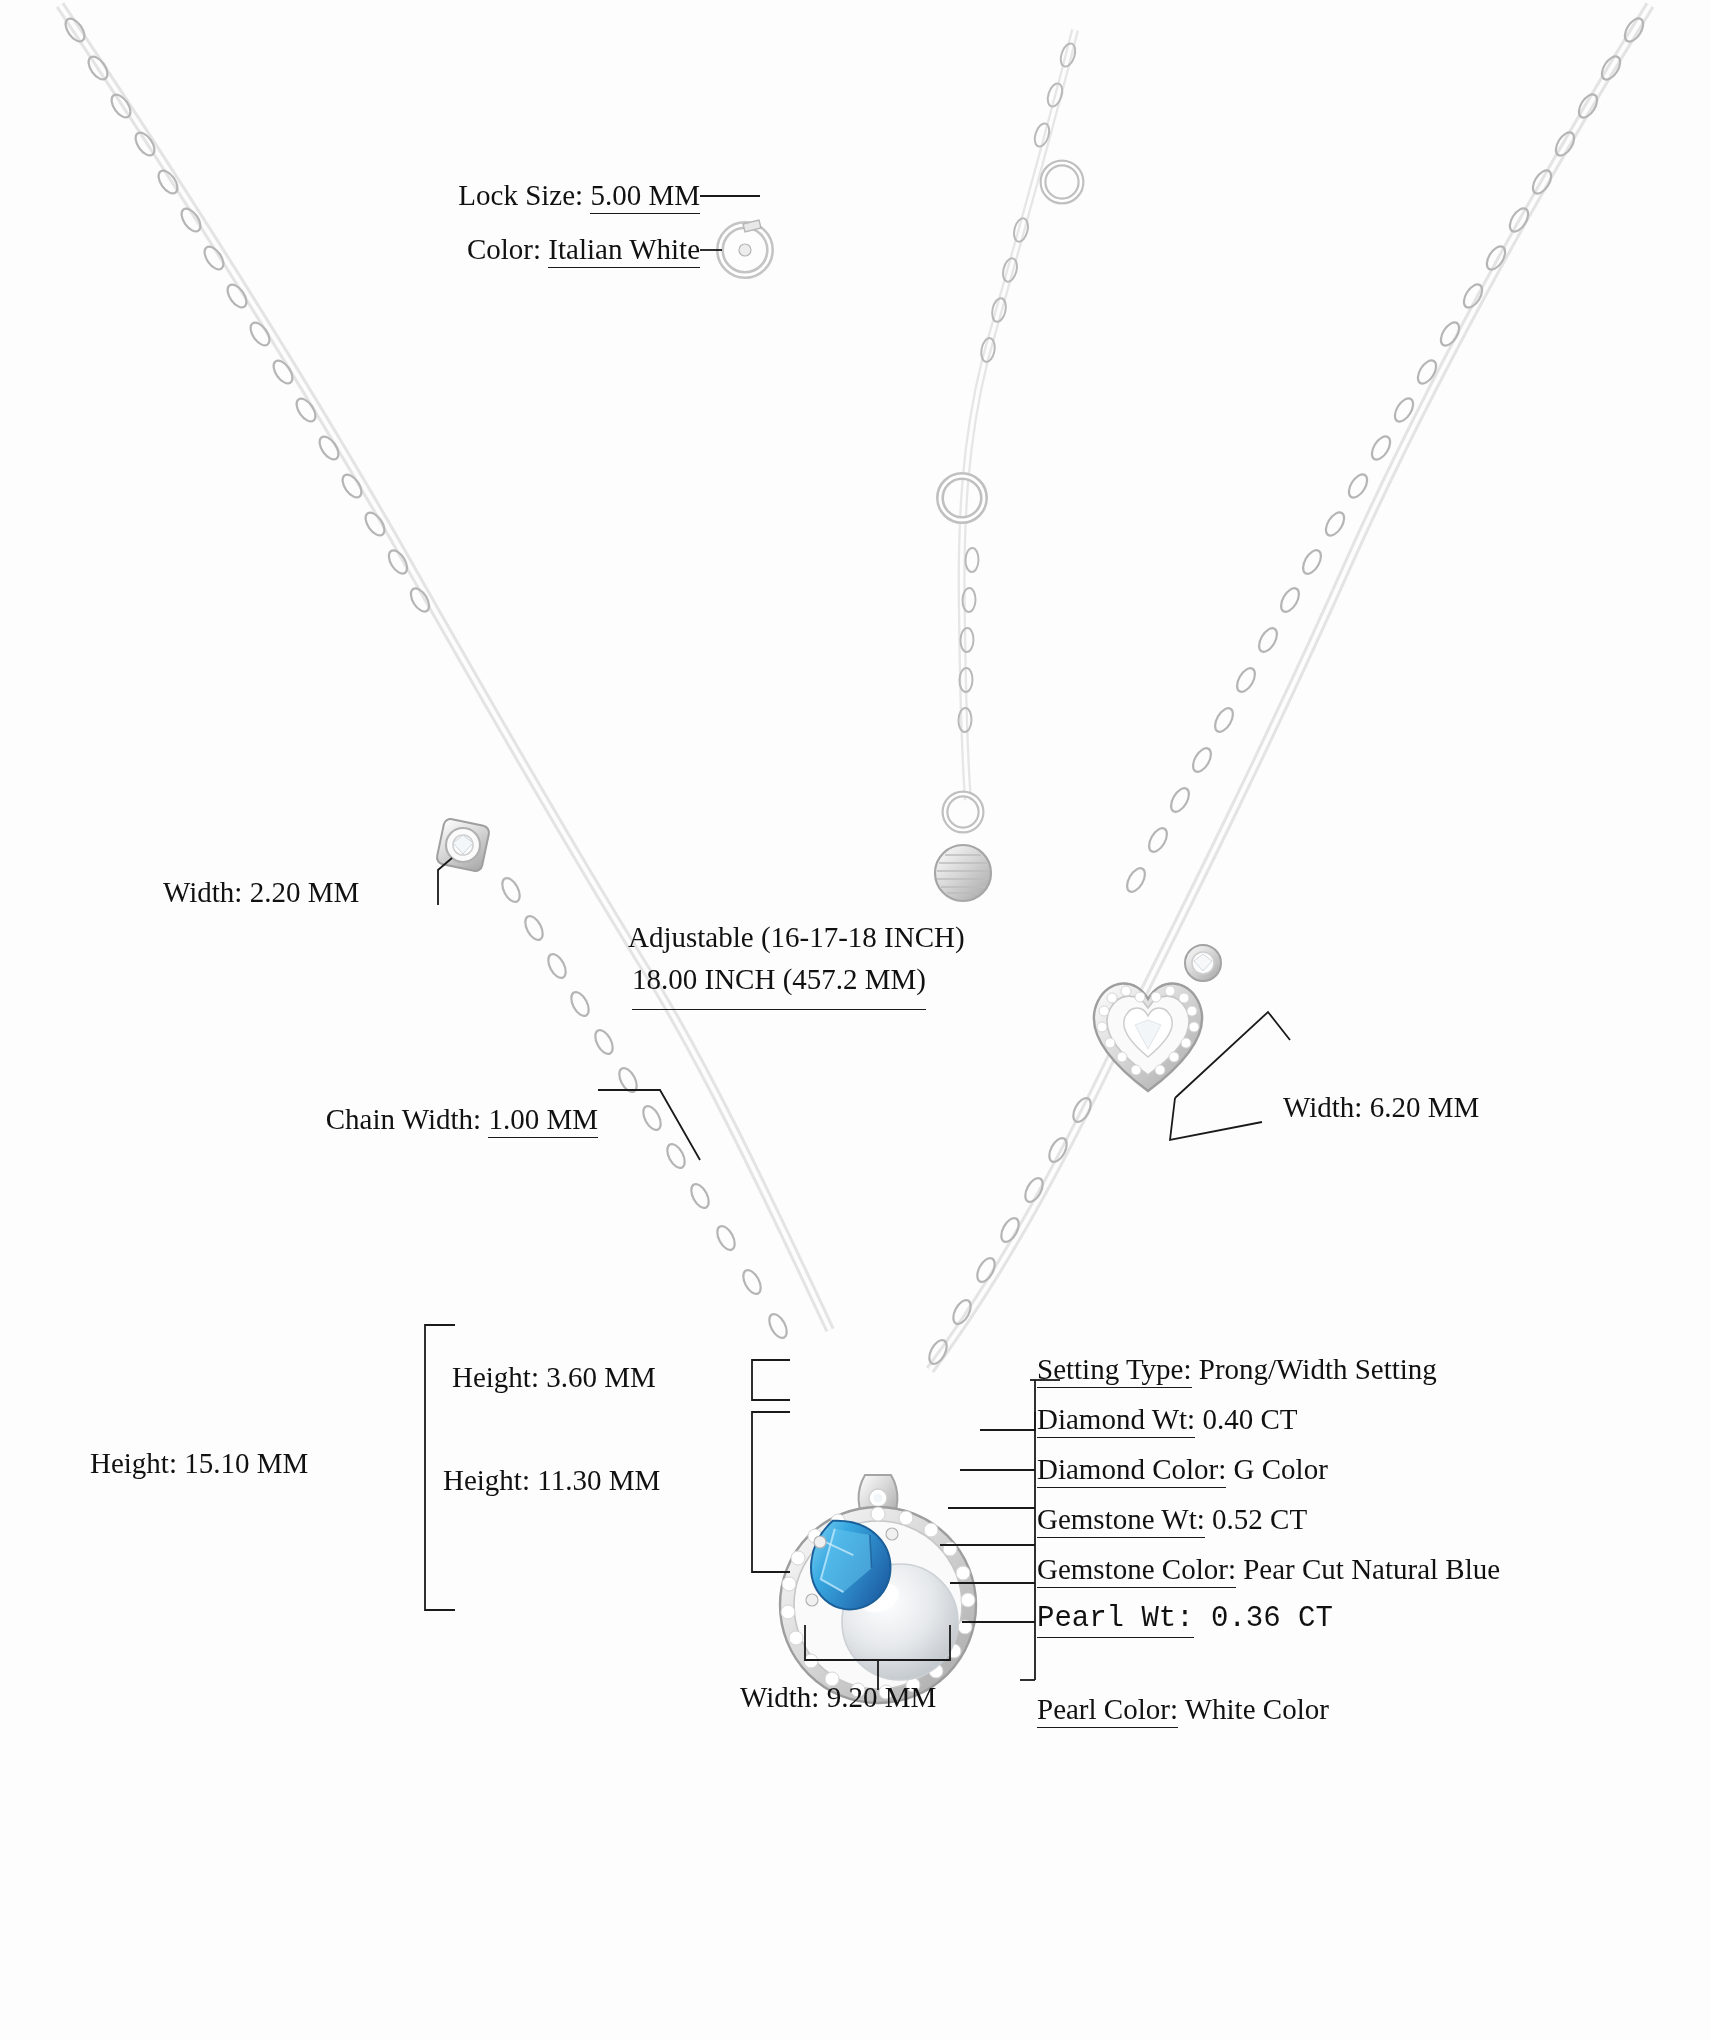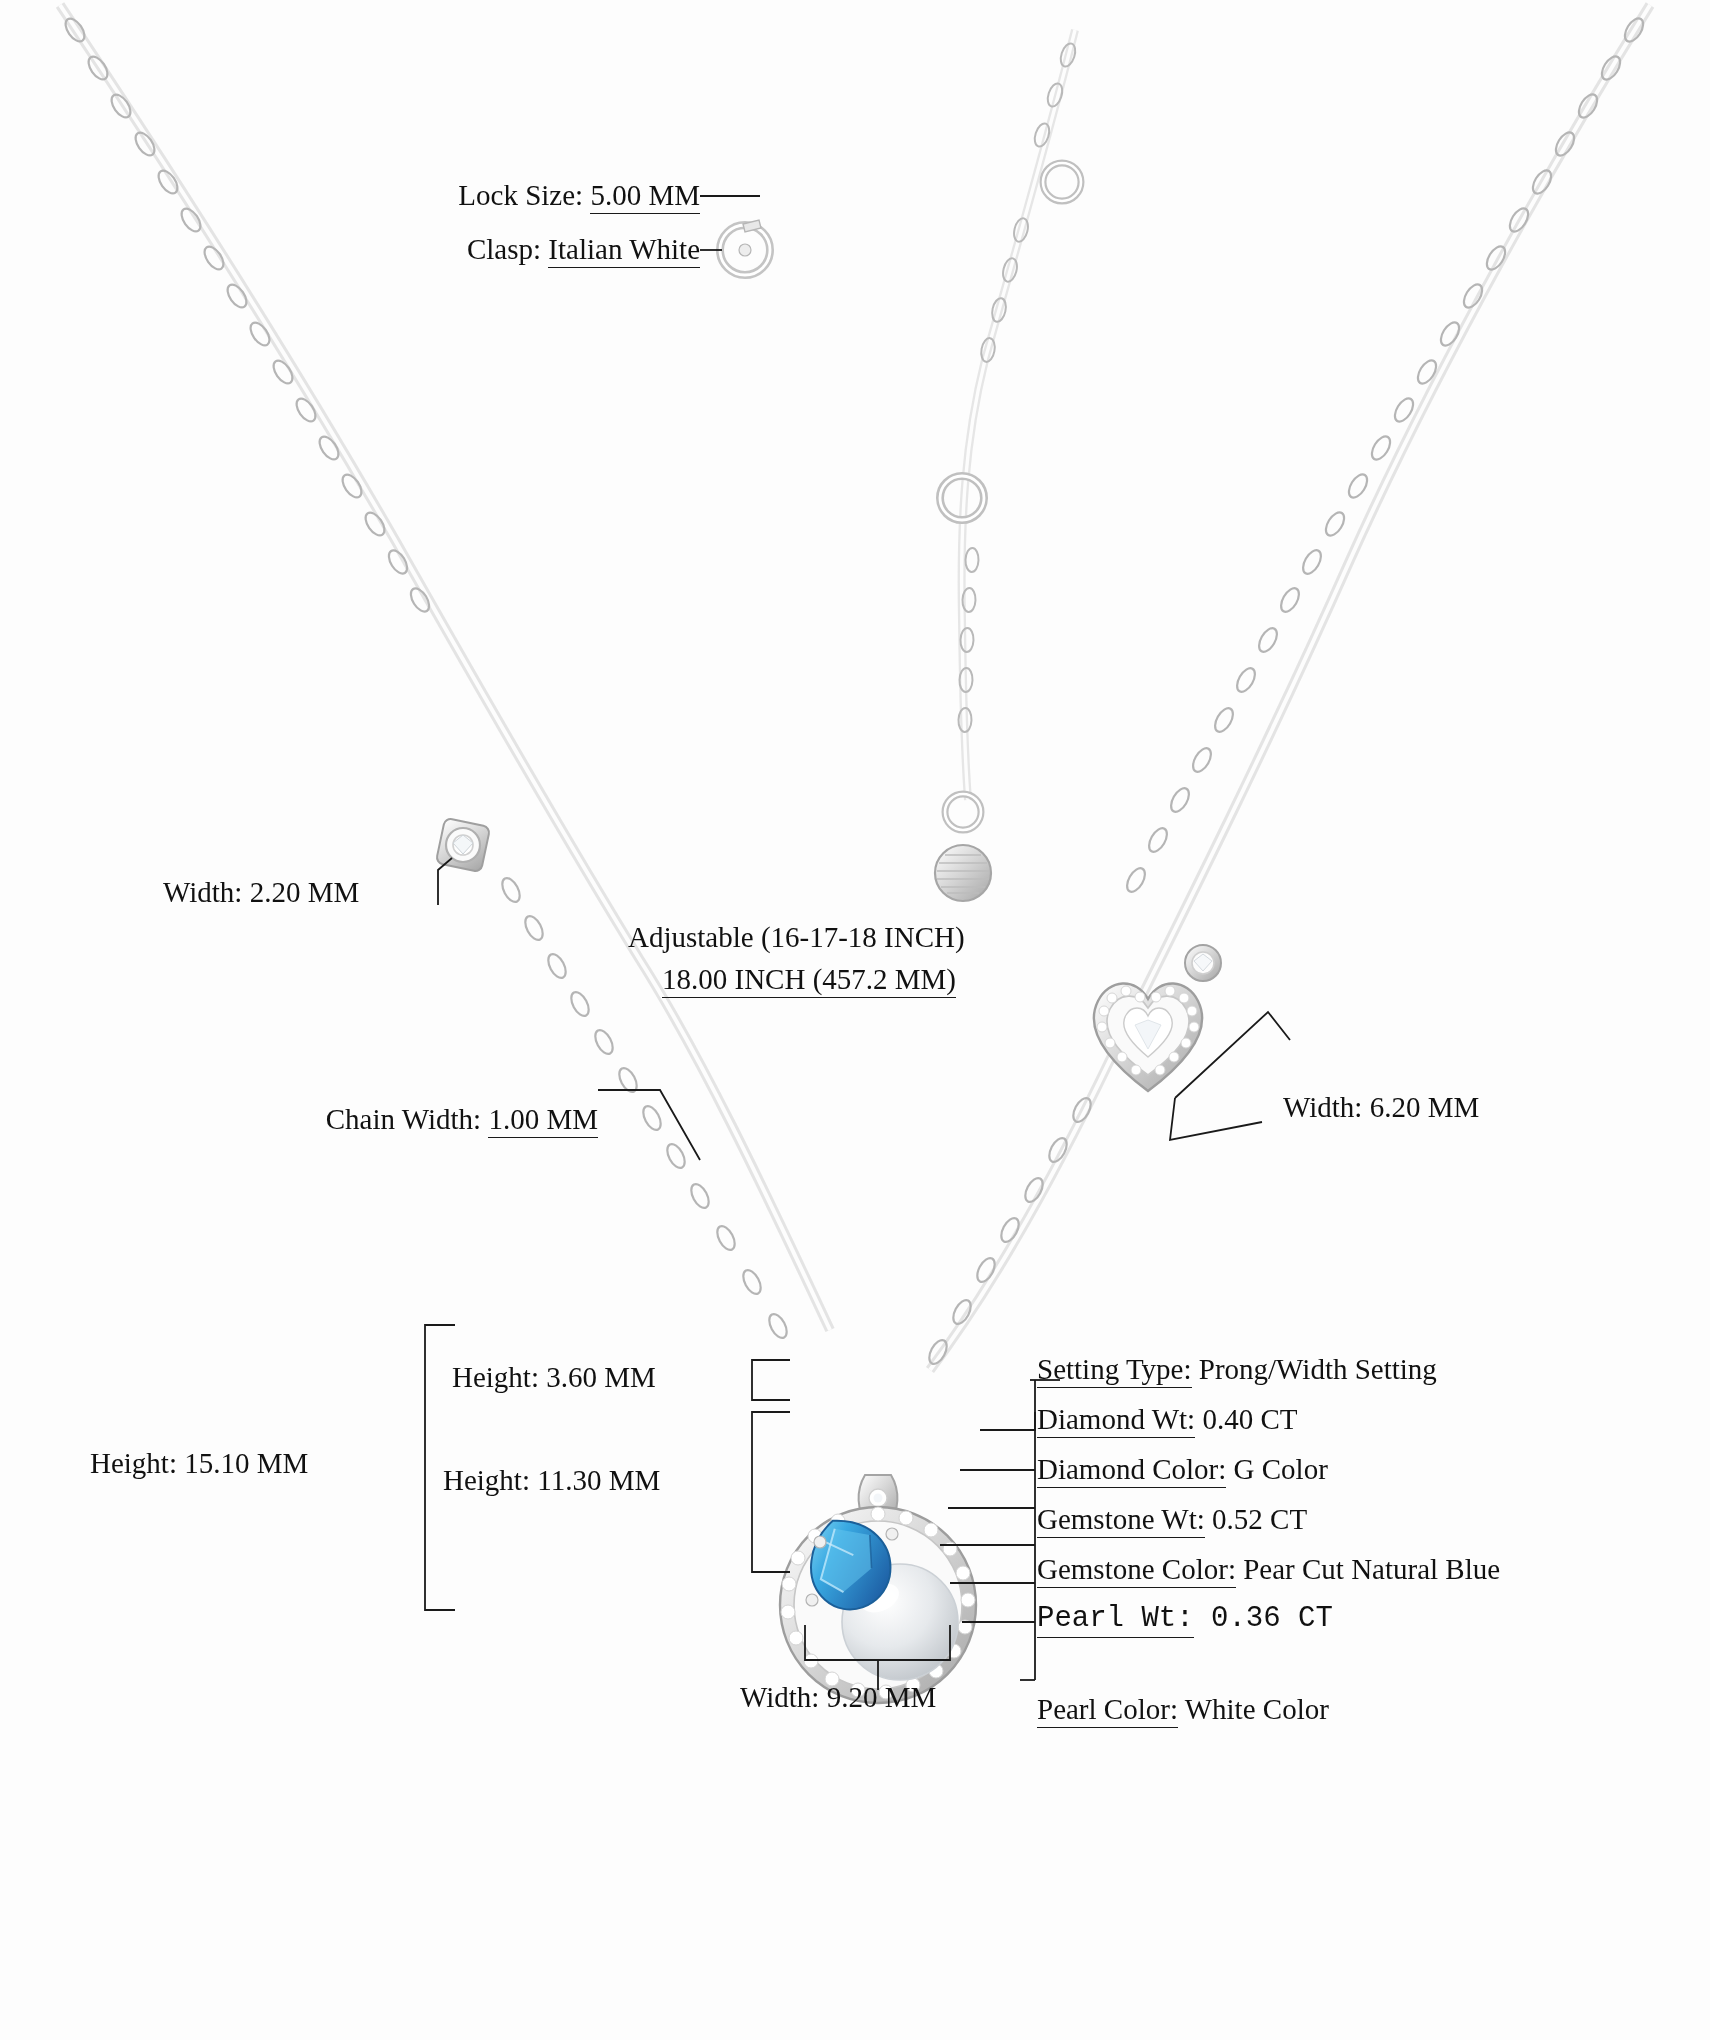--- a/index.html
+++ b/index.html
@@ -26,22 +26,21 @@
   .lbl {
     position: absolute;
     font-family: "Liberation Serif", serif;
     font-size: 29px;
     line-height: 34px;
     color: #111;
     white-space: nowrap;
   }
   .lbl.ul {
     border-bottom: 1.6px solid #1a1a1a;
-    padding-bottom: 1px;
-    margin-left: 30px;
+    padding-bottom: 13px;
   }
   .right { text-align: right; }
   .under-seg {
     display: inline-block;
     border-bottom: 1.6px solid #1a1a1a;
     padding-bottom: 1px;
   }
 </style>
 </head>
 <body>
@@ -321,21 +320,21 @@
       <path d="M 1035 1680 L 1020 1680"></path>
     </g>
   </svg>
 
   <div class="lbl right" style="left:230px; top:178px; width:470px;">
     <span>Lock Size:</span>
     <span class="under-seg">5.00 MM</span>
   </div>
 
   <div class="lbl right" style="left:230px; top:232px; width:470px;">
-    <span>Clasp:</span>
+    <span>Color:</span>
     <span class="under-seg">Italian White</span>
   </div>
 
   <div class="lbl" style="left:163px; top:875px;">Width: 2.20 MM</div>
 
   <div class="lbl" style="left:628px; top:920px;">Adjustable (16-17-18 INCH)</div>
 
   <div class="lbl ul" style="left:632px; top:962px;">18.00 INCH (457.2 MM)</div>
 
 

